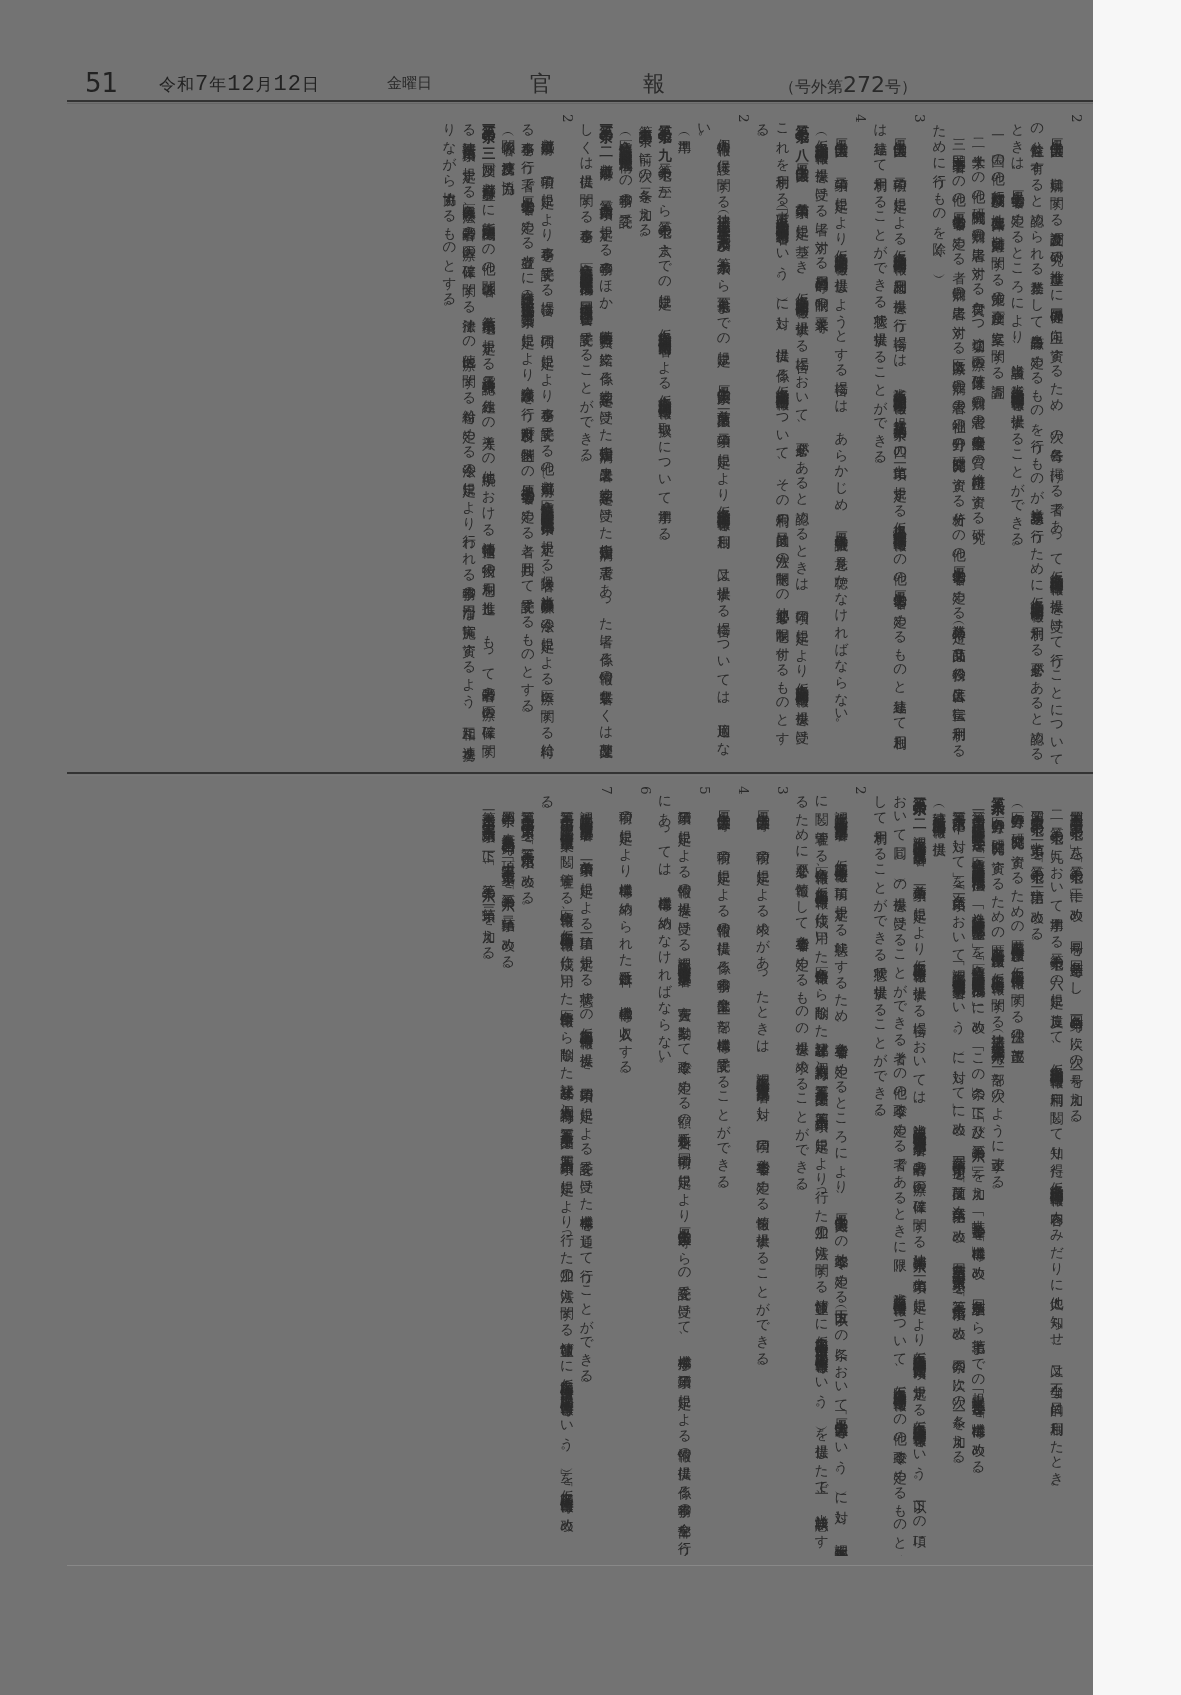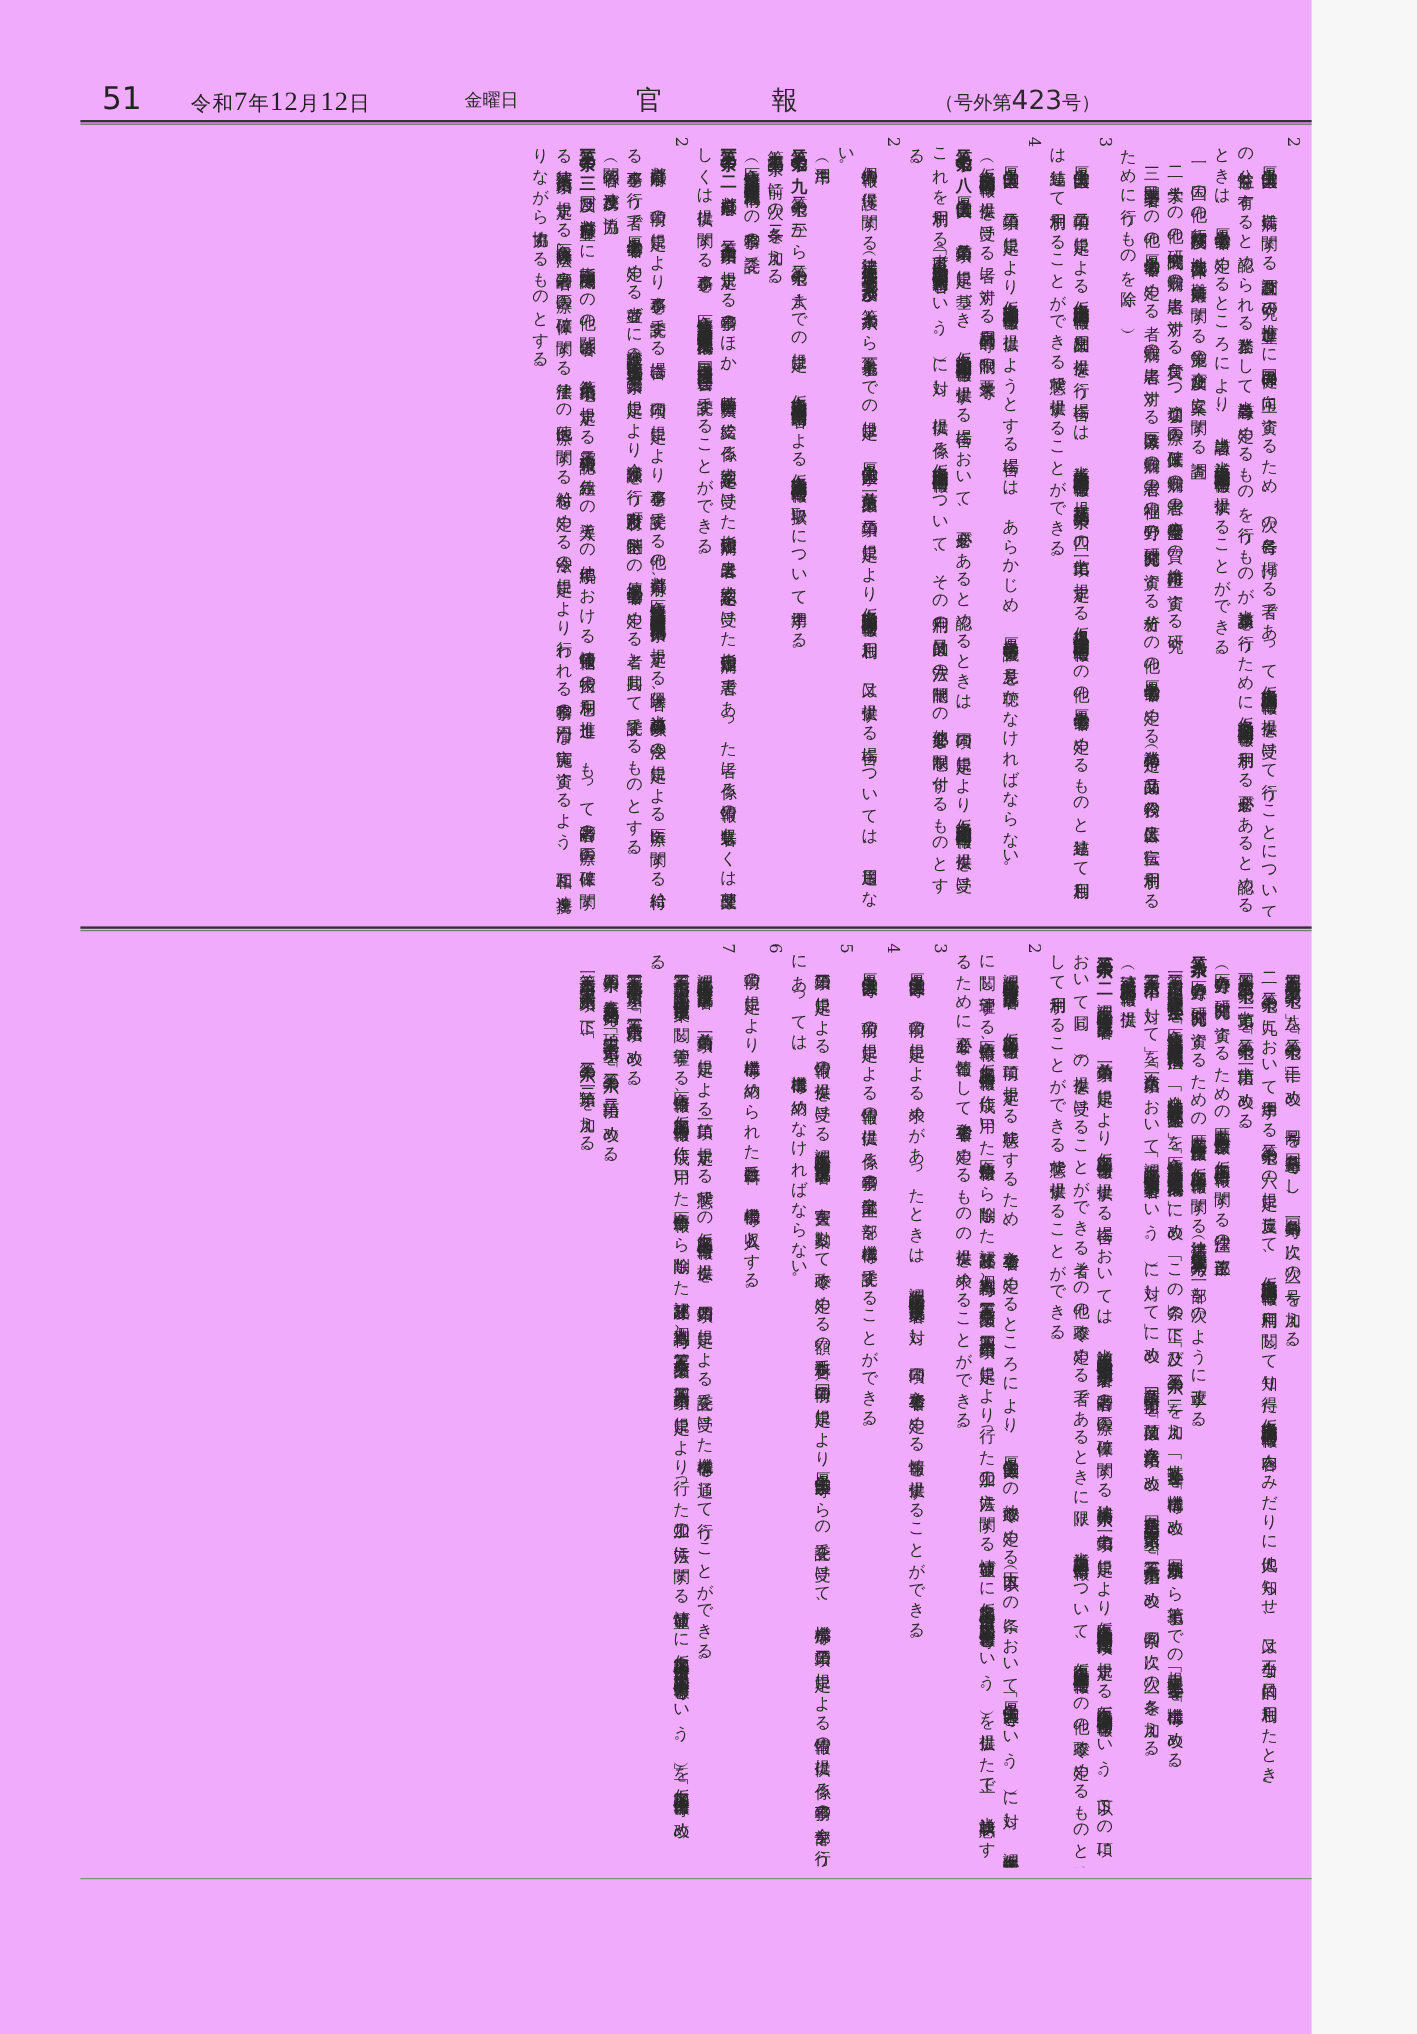--- a/index.html
+++ b/index.html
@@ -1,21 +1,21 @@
 <!DOCTYPE html>
 <html><head>
 <meta charset="utf-8">
 <style>
   html, body { margin:0; padding:0; }
   body { width:1181px; height:1695px; background:#f7f7f7; position:relative; overflow:hidden;
          font-family:"DejaVu Serif","Liberation Serif",serif; color:#2a2a2a; }
-  .paper { position:absolute; left:0; top:0; width:1093px; height:1695px; background:#f0abfc; }
+  .paper { position:absolute; left:0; top:0; width:1093px; height:1695px; background:#737373; }
   .header { position:absolute; left:67px; top:66px; width:1026px; height:34px; }
   .header .pgnum { position:absolute; left:18px; top:2px; font-family:"DejaVu Sans","Liberation Sans",sans-serif; font-size:26px; color:#222; }
-  .header .date { position:absolute; left:92px; top:6px; font-family:Liberation Serif, serif; font-size:17px; color:#222; letter-spacing:1px; }
+  .header .date { position:absolute; left:92px; top:6px; font-family:Liberation Mono, monospace; font-size:17px; color:#222; letter-spacing:1px; }
   .header .big { font-size:22px; }
   .header .weekday { position:absolute; left:320px; top:8px; font-family:"DejaVu Sans","Liberation Sans",sans-serif; font-size:15px;text-align:center; }
   .header .title1 { position:absolute; left:463px; top:3px; font-size:22px; }
   .header .title2 { position:absolute; left:576px; top:3px; font-size:22px; }
   .header .issue { position:absolute; left:712px; top:6px; font-family:"DejaVu Sans","Liberation Sans",sans-serif; font-size:16px; }
   .rule-top { position:absolute; left:67px; top:100px; width:1026px; height:0; border-top:2px solid #333; border-bottom:1px solid #666; padding-top:1px; }
   .rule-mid { position:absolute; left:67px; top:772px; width:1026px; height:0; border-top:2px solid #333; border-bottom:1px solid #777; padding-top:1px; }
   .rule-bot { position:absolute; left:67px; top:1565px; width:1026px; height:0; border-top:1px solid #888; }
   .section { position:absolute; left:78px; width:1008px; writing-mode:vertical-rl; font-size:13.6px; line-height:19.6px;
              letter-spacing:1.2px; overflow:hidden; }
@@ -32,21 +32,21 @@
 
   <div class="header">
     <span class="pgnum">51</span>
     <span class="date">
       <span>令和</span><span class="big">7</span><span>年</span><span class="big">12</span><span>月</span><span class="big">12</span><span>日</span>
     </span>
     <span class="weekday">金曜日</span>
     <span class="title1">官</span>
     <span class="title2">報</span>
     <span class="issue">
-      <span>（号外第</span><span class="big">423</span><span>号）</span>
+      <span>（号外第</span><span class="big">272</span><span>号）</span>
     </span>
   </div>
 
   <div class="rule-top"></div>
 
   <div class="section upper">
     <p>2</p>
     <p class="ind">厚生労働大臣は、難病に関する調査及び研究の推進並びに国民保健の向上に資するため、次の各号に掲げる者であって仮名指定難病関連情報の提供を受けて行うことについて相当の公益性を有すると認められる業務として当該各号に定めるものを行うものが当該業務を行うために仮名指定難病関連情報を利用する必要があると認めるときは、厚生労働省令で定めるところにより、当該者に当該仮名指定難病関連情報を提供することができる。</p>
     <p class="ind">一　国の他の行政機関及び地方公共団体　難病対策に関する施策の企画及び立案に関する調査</p>
     <p class="ind">二　大学その他の研究機関　難病の患者に対する良質かつ適切な医療の確保又は難病の患者の療養生活の質の維持向上に資する研究</p>

